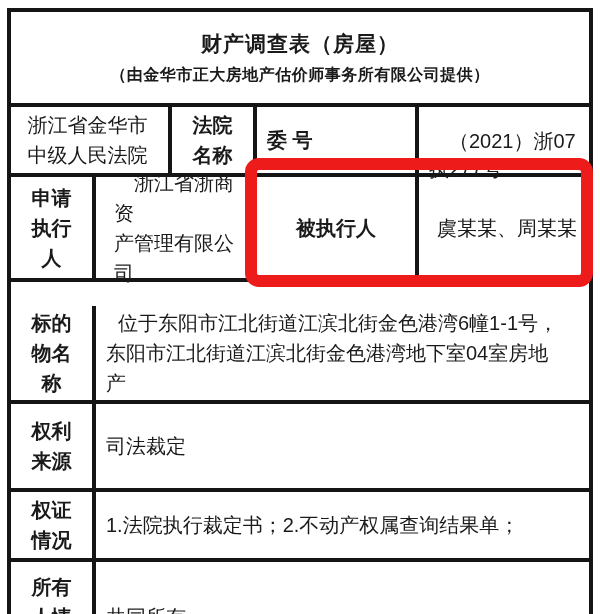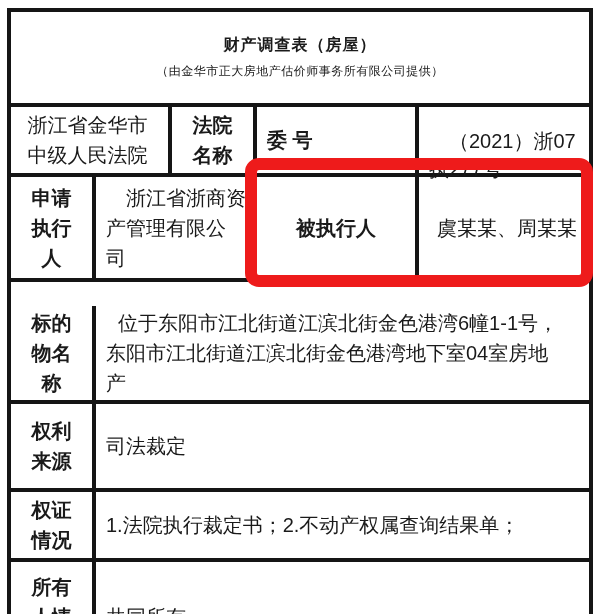--- a/index.html
+++ b/index.html
@@ -19,22 +19,22 @@
     border:4px solid #151515;
     background:#fff;
   }
   .title-block {
     height:95px;
     border-bottom:4px solid #151515;
     display:flex; flex-direction:column;
     align-items:center; justify-content:center;
     gap:7px;
   }
-  .doc-title   { font-size:16px; font-weight:700; letter-spacing:1px; }
-  .doc-subtitle{ font-size:12px; font-weight:400; letter-spacing:0.5px; }
+  .doc-title   { font-size:21px; font-weight:700; letter-spacing:1px; }
+  .doc-subtitle{ font-size:16px; font-weight:700; letter-spacing:0.5px; }
 
   .row { display:flex; border-bottom:4px solid #151515; }
   .row-court     { height:70px; }
   .row-applicant { height:105px; }
   .row-subject   { height:98px;margin-top:24px; }
   .row-rights    { height:88px; }
   .row-cert      { height:70px; }
   .row-owner     { height:110px; border-bottom:none; }
 
   .cell { overflow:visible; }
@@ -50,21 +50,21 @@
     font-weight:700; font-size:20px; line-height:30px;
     white-space:pre-line;
   }
   .value-cell {
     display:flex; align-items:center;
     font-weight:500; font-size:20px; line-height:30px;
     white-space:pre-line;
     padding-left:10px; padding-right:4px;
   }
   .value-center { justify-content:center; text-align:center; padding-left:0; }
-  .indent1 span { display:block; text-indent:20px; }
+  .indent1 span { display:block; text-indent:20px;margin-left:8px; }
   .case-val { align-items:flex-start; padding-top:20px; line-height:28px; }
   .case-val span { display:block; text-indent:20px; }
   .subject-val { line-height:30px; }
   .subject-val span { display:block; text-indent:12px; }
 
   #highlight-box {
     position:absolute;
     left:245px; top:158px;
     width:348px; height:129px;
     border:12px solid #ee1b1b;

